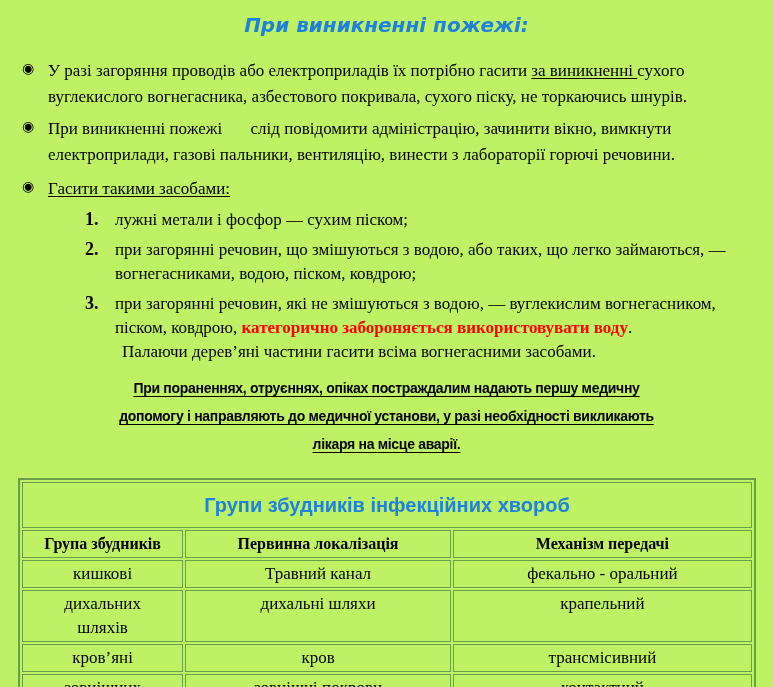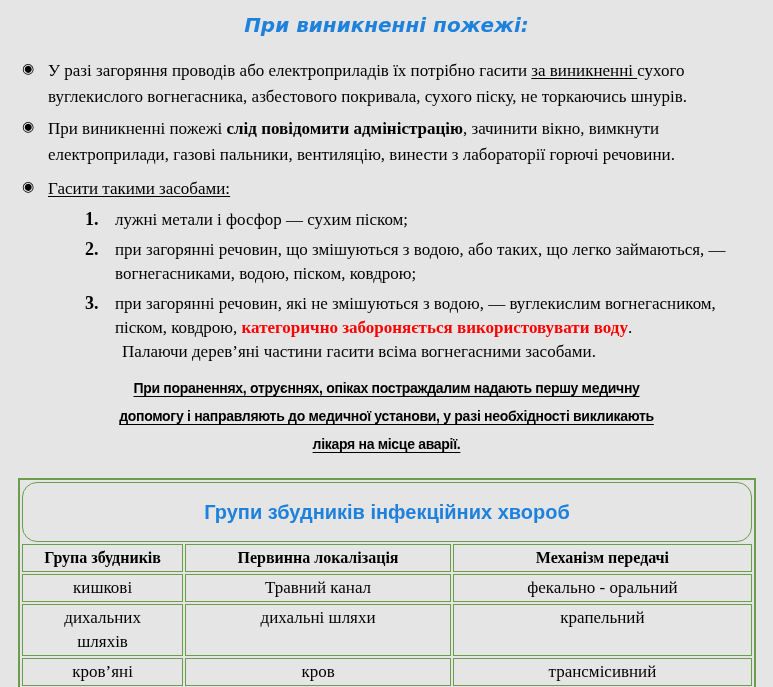--- a/index.html
+++ b/index.html
@@ -6,21 +6,21 @@
     --heading-blue: #1e82dd;
     --warning-red: #ff0000;
     --table-border-green: #6b9e4b;
   }
   * { box-sizing: border-box; }
   html, body { margin: 0; padding: 0; background: #ffffff; }
   .page {
     width: 773px;
     height: 687px;
     overflow: hidden;
-    background: #e5e5e5;
+    background: #bef264;
     font-family: "Liberation Serif", serif;
     color: #000;
     padding-top: 12px;
   }
   .doc-title {
     margin: 0 0 20px 0;
     text-align: center;
     font-family: "DejaVu Sans", sans-serif;
     font-weight: bold;
     font-style: italic;
@@ -41,21 +41,21 @@
   .bullet .marker {
     position: absolute;
     left: 22px;
     top: 3px;
     font-size: 14px;
     line-height: 14px;
     font-family: "DejaVu Sans", sans-serif;
   }
   .btext { margin: 0; white-space: pre-line; }
   .u { text-decoration: underline; text-underline-offset: 2px; }
-  .b { font-weight: bold; }
+  .b { font-weight: normal; margin-left: 24px; }
   .numlist { padding-left: 85px; padding-right: 16px; }
   .numitem {
     position: relative;
     padding-left: 30px;
     font-size: 17px;
     line-height: 24px;
     margin-bottom: 6px;
   }
   .numitem .num {
     position: absolute;
@@ -97,22 +97,21 @@
     white-space: pre-line;
     font-family: "Liberation Serif", serif;
   }
   .infection-table .t-title {
     font-family: "Liberation Sans", sans-serif;
     font-stretch: condensed;
     font-weight: bold;
     font-size: 20px;
     line-height: 26px;
     color: var(--heading-blue);
-    padding: 16px 4px;
-    border-radius: 15px;
+    padding: 9px 4px;
   }
   .infection-table th {
     font-weight: bold;
     font-size: 16px;
   }
 </style>
 </head>
 <body>
 
 <div class="page">

